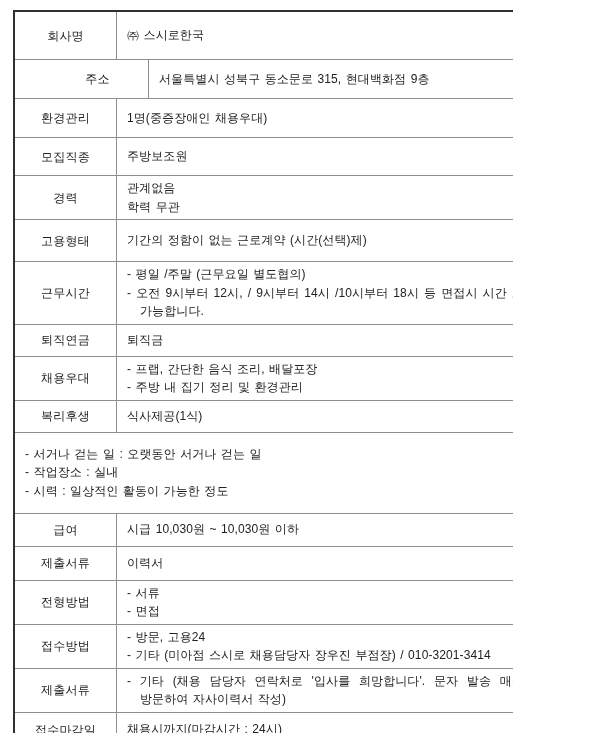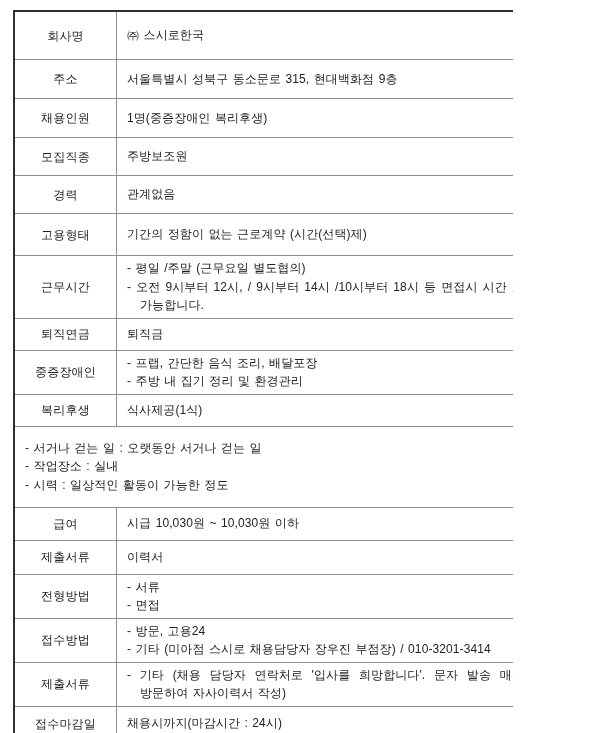--- a/index.html
+++ b/index.html
@@ -79,50 +79,51 @@
 <div class="page">
   <div class="job-table" id="job-table">
       <div class="row" style="min-height: 47px;">
         <div class="label-cell">
           <span>회사명</span>
         </div>
         <div class="value-cell">
           <p>㈜ 스시로한국</p>
         </div>
       </div>
+      <div class="row" style="min-height: 39px; padding-left: 32px;">
+        <div class="label-cell">
+          <span>주소</span>
+        </div>
+        <div class="value-cell">
+          <p>서울특별시 성북구 동소문로 315, 현대백화점 9층</p>
+        </div>
+      </div>
       <div class="row" style="min-height: 39px;">
         <div class="label-cell">
-          <span>주소</span>
-        </div>
-        <div class="value-cell">
-          <p>서울특별시 성북구 동소문로 315, 현대백화점 9층</p>
-        </div>
-      </div>
-      <div class="row" style="min-height: 39px;">
-        <div class="label-cell">
-          <span>채용인원</span>
-        </div>
-        <div class="value-cell">
-          <p>1명(중증장애인 복리후생)</p>
+          <span>환경관리</span>
+        </div>
+        <div class="value-cell">
+          <p>1명(중증장애인 채용우대)</p>
         </div>
       </div>
       <div class="row" style="min-height: 38px;">
         <div class="label-cell">
           <span>모집직종</span>
         </div>
         <div class="value-cell">
           <p>주방보조원</p>
         </div>
       </div>
       <div class="row" style="min-height: 38px;">
         <div class="label-cell">
           <span>경력</span>
         </div>
         <div class="value-cell">
           <p>관계없음</p>
+          <p>학력 무관</p>
         </div>
       </div>
       <div class="row" style="min-height: 42px;">
         <div class="label-cell">
           <span>고용형태</span>
         </div>
         <div class="value-cell">
           <p>기간의 정함이 없는 근로계약 (시간(선택)제)</p>
         </div>
       </div>
@@ -138,21 +139,21 @@
       <div class="row" style="min-height: 32px;">
         <div class="label-cell">
           <span>퇴직연금</span>
         </div>
         <div class="value-cell">
           <p>퇴직금</p>
         </div>
       </div>
       <div class="row" style="min-height: 38px;">
         <div class="label-cell">
-          <span>중증장애인</span>
+          <span>채용우대</span>
         </div>
         <div class="value-cell">
           <p>- 프랩, 간단한 음식 조리, 배달포장</p>
           <p>- 주방 내 집기 정리 및 환경관리</p>
         </div>
       </div>
       <div class="row" style="min-height: 32px;">
         <div class="label-cell">
           <span>복리후생</span>
         </div>

